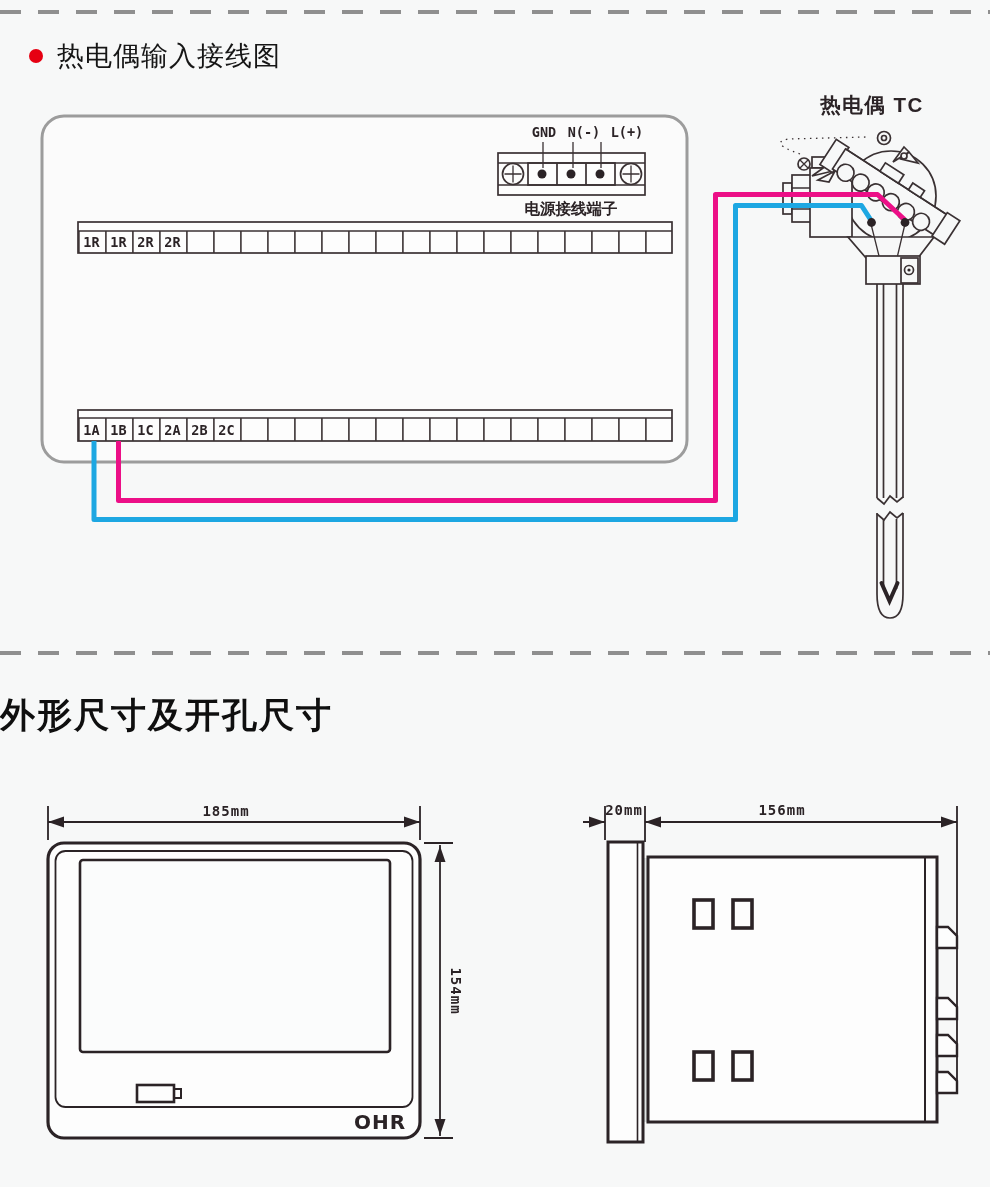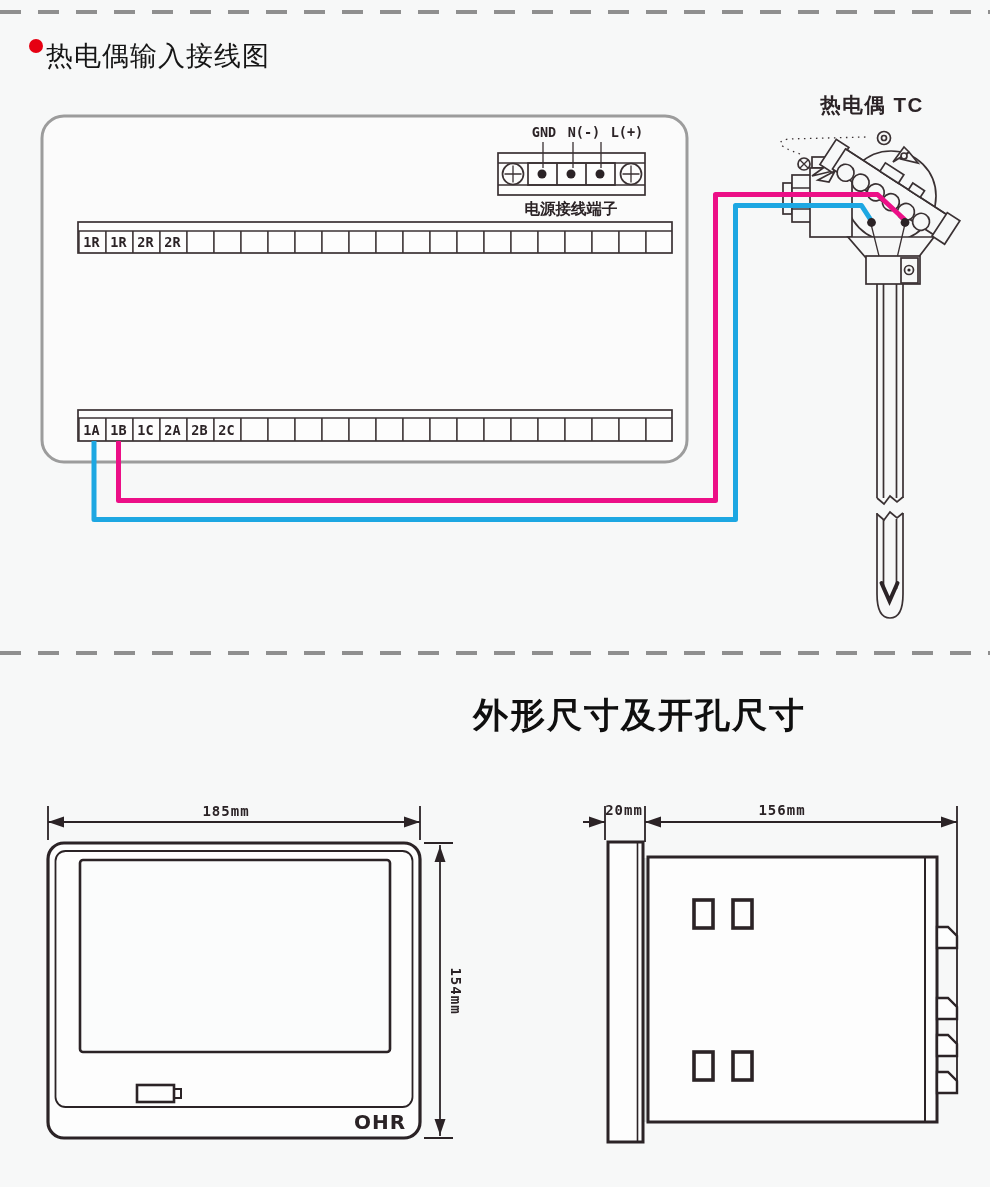--- a/index.html
+++ b/index.html
@@ -2,23 +2,23 @@
 <html><head>
 <meta charset="utf-8">
 <style>
   html,body{margin:0;padding:0;}
   body{font-family:"Liberation Sans","DejaVu Sans",sans-serif;}
   .canvas{position:relative;width:990px;height:1187px;background:#f7f8f8;overflow:hidden;}
   .dashline{position:absolute;left:0;width:990px;height:3.5px;
     background:repeating-linear-gradient(90deg,#8f8f8f 0 21px,transparent 21px 38px);}
   #top-dash{top:10px;}
   #mid-dash{top:651px;}
-  .sec1-head{position:absolute;top:38px;left:28px;display:flex;align-items:flex-start;gap:2px;}
+  .sec1-head{position:absolute;top:38px;left:28px;display:flex;align-items:center;gap:13px;}
   .sec1-title{font-size:27px;font-weight:500;color:#161616;letter-spacing:1px;}
-  .sec2-title{position:absolute;top:692px;left:0;width:806px;text-align:right;
+  .sec2-title{position:absolute;top:692px;left:0;width:806px;text-align:left;
     font-size:35px;font-weight:bold;color:#0f0f0f;letter-spacing:2px;}
   .svg1{position:absolute;top:0;left:0;}
   .svg2{position:absolute;top:780px;left:0;}
   
   .s   {stroke:#3a3133;fill:none;stroke-width:1.7;}
   .sth {stroke:#3a3133;fill:none;stroke-width:1.3;}
   .sf  {stroke:#3a3133;fill:#fdfdfd;stroke-width:1.7;}
   .sfw {stroke:#3a3133;fill:#f7f8f8;stroke-width:1.7;}
   .panel{stroke:#9c9c9c;fill:#fbfbfb;stroke-width:3;}
   .dk  {fill:#2b2326;stroke:none;}

